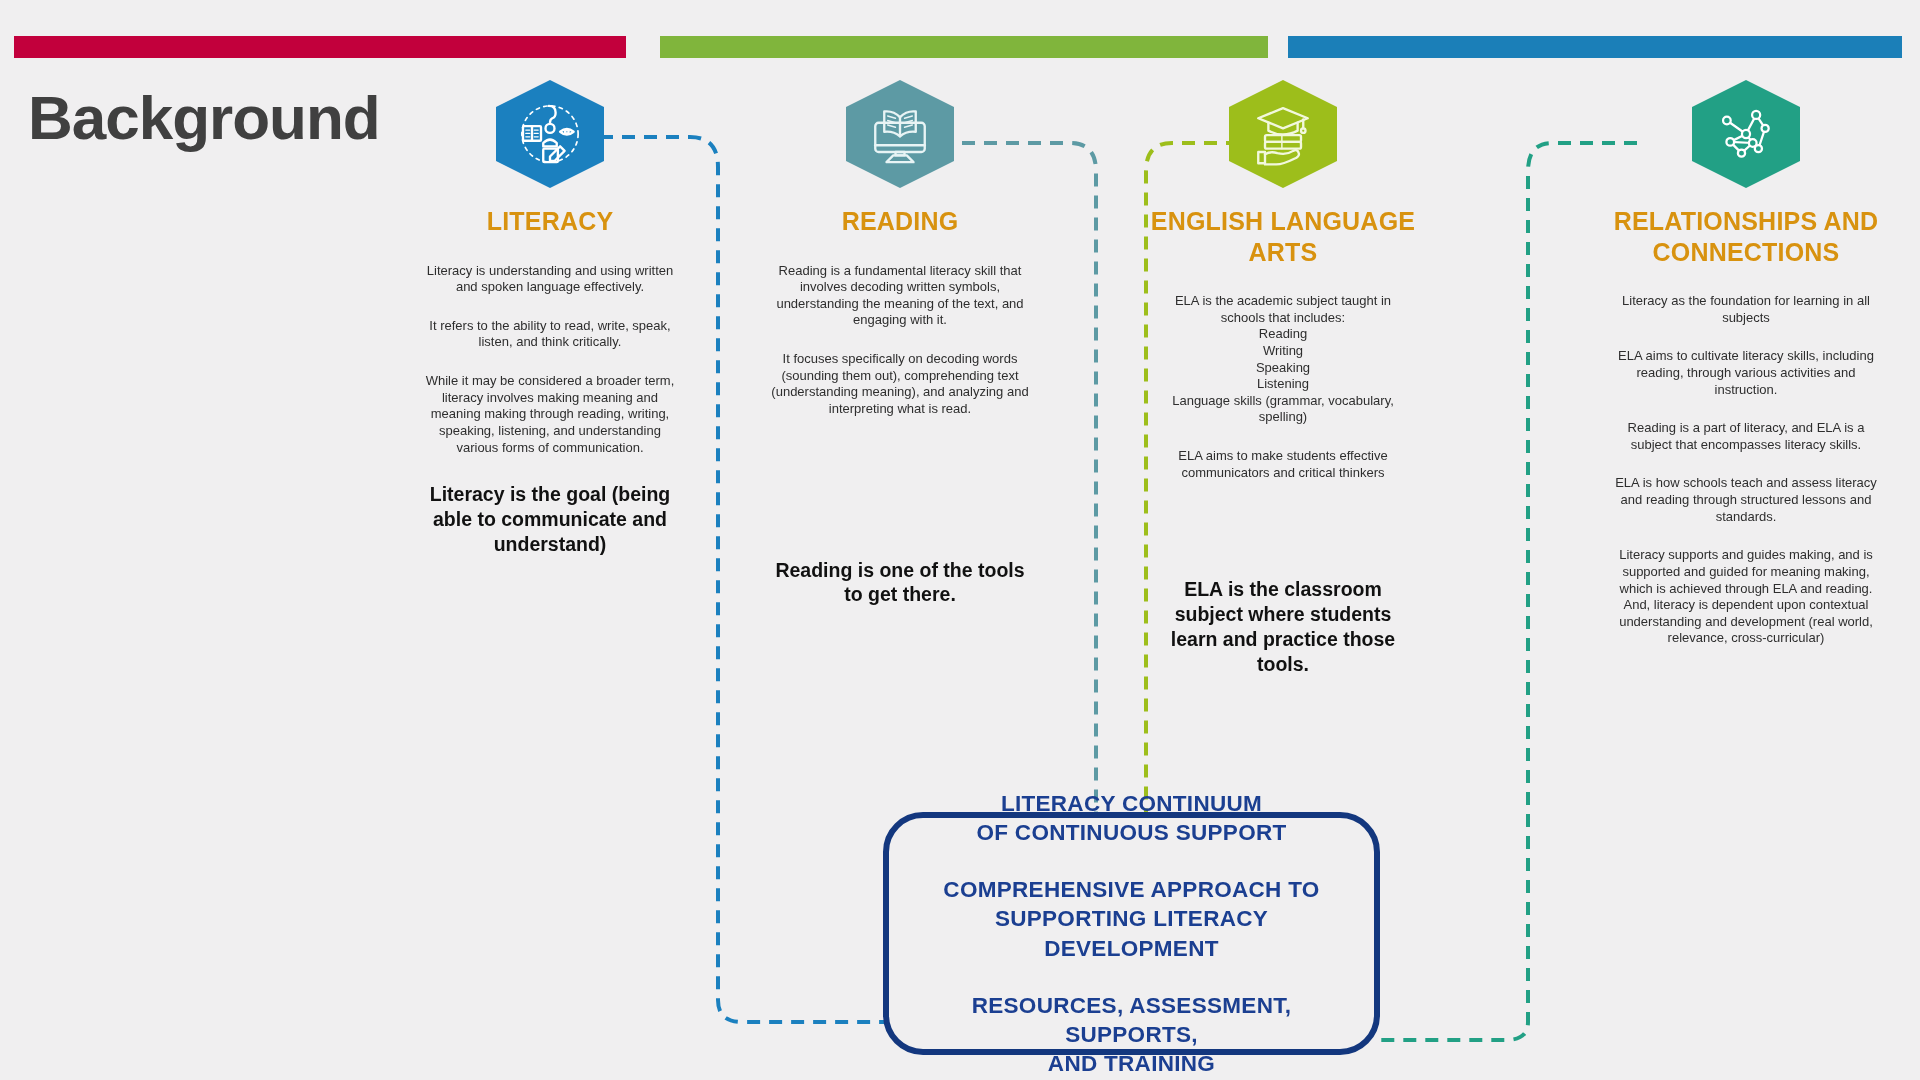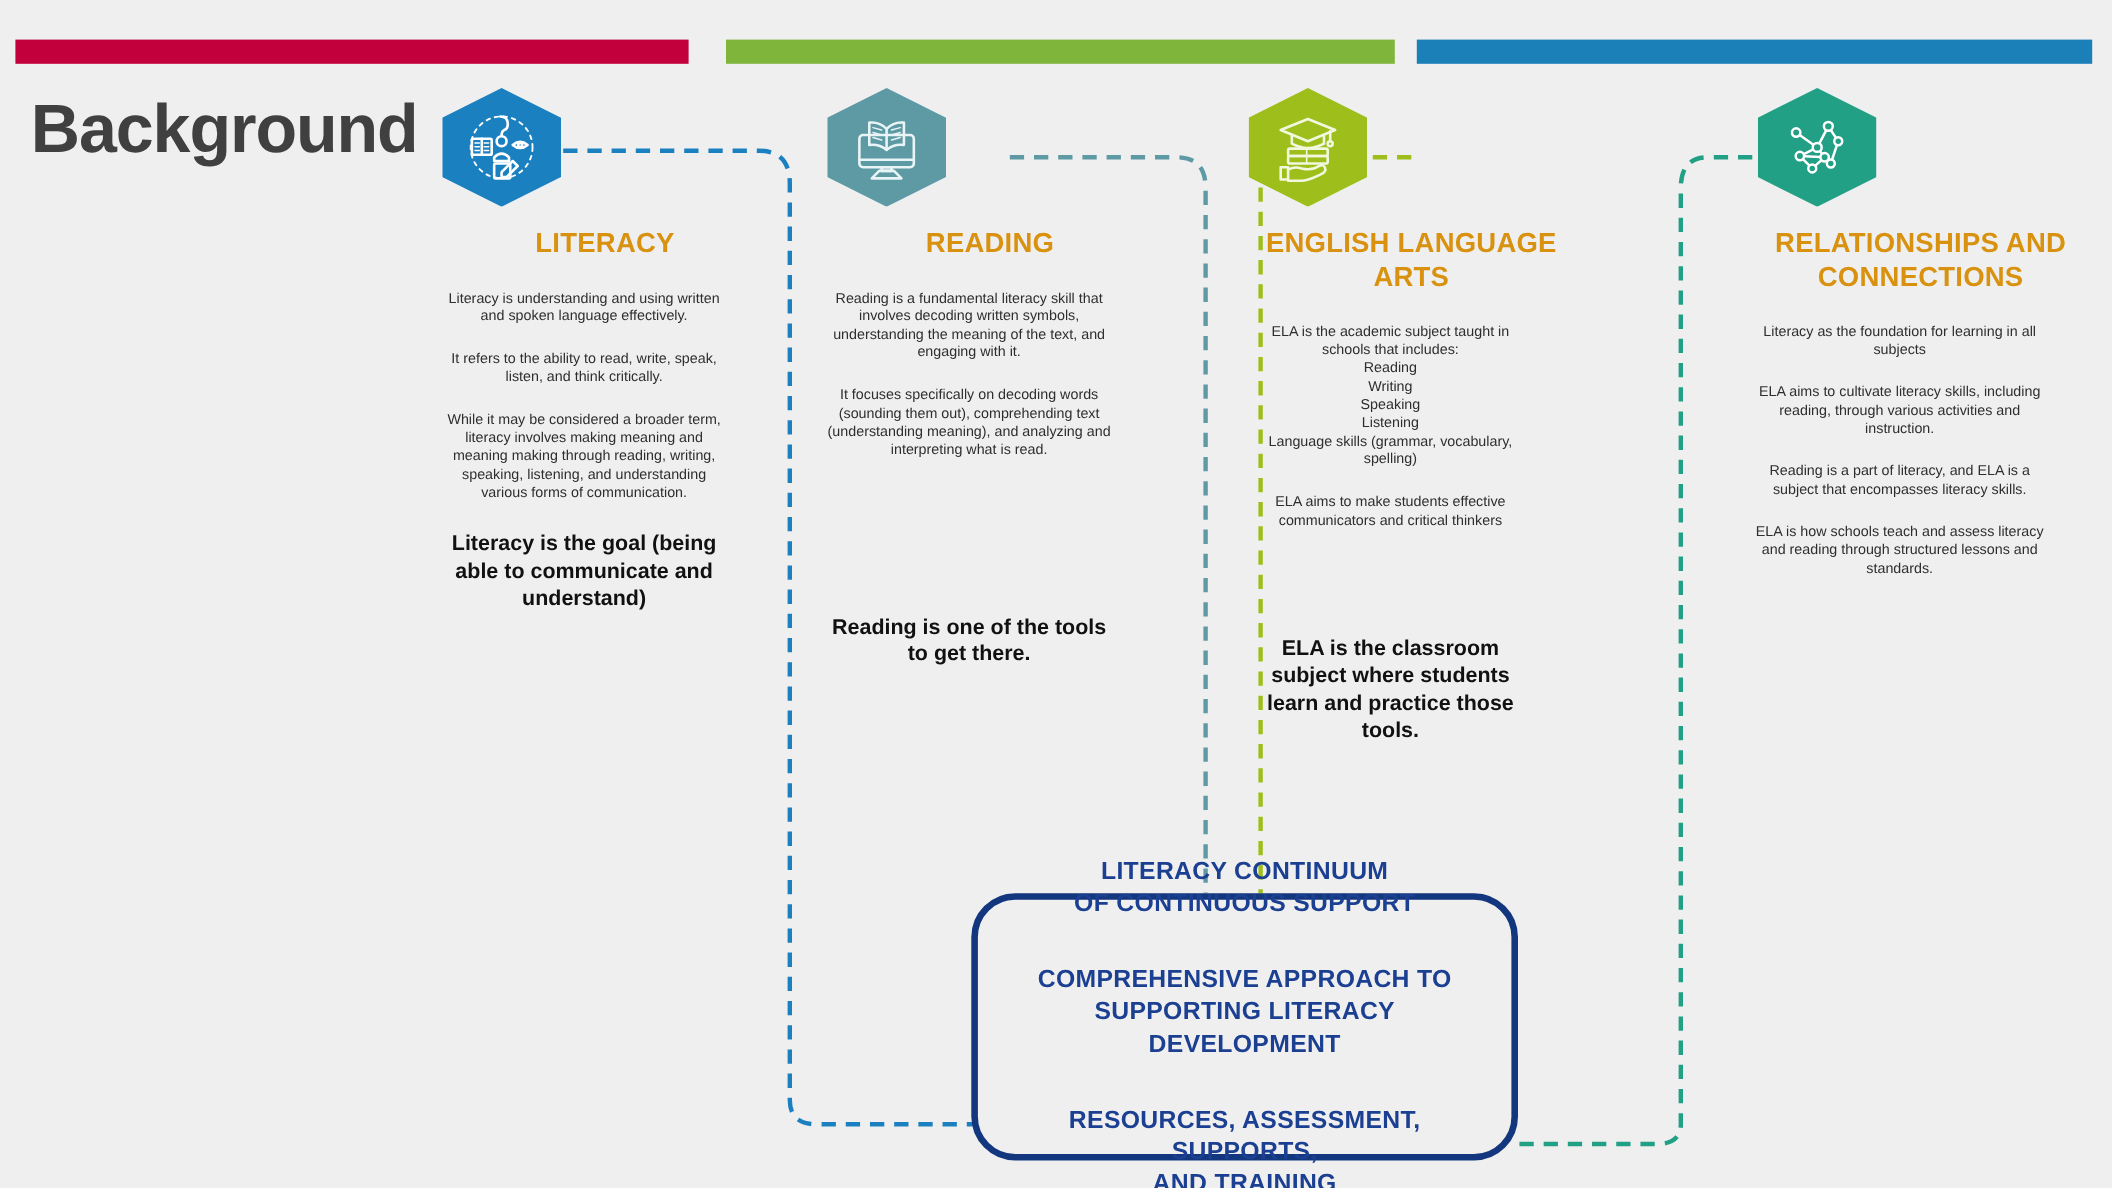--- a/index.html
+++ b/index.html
@@ -39,20 +39,21 @@
     letter-spacing: -1px;
   }
 
   
   .col {
     position: absolute;
     top: 78px;
     width: 300px;
     display: flex;
     flex-direction: column;
+    align-items: center;
   }
   .col-1 { left: 400px; }
   .col-2 { left: 750px; }
   .col-3 { left: 1133px; }
   .col-4 { left: 1596px; }
 
   
   .hex-wrap {
     width: 112px;
     height: 112px;
@@ -121,21 +122,21 @@
     border-radius: 40px;
     background: #f0eff0;
     box-sizing: border-box;
     display: flex;
     flex-direction: column;
     align-items: center;
     justify-content: center;
     padding: 8px 18px;
   }
   .callout p {
-    margin: 16px;
+    margin: 4px;
     color: #1b3f91;
     font-weight: bold;
     font-size: 22.5px;
     line-height: 1.3;
     text-align: center;
     letter-spacing: 0.3px;
     white-space: pre-line;
   }
   .callout p + p { margin-top: 24px; }
 </style>
@@ -273,20 +274,21 @@
           <circle cx="28" cy="49" r="3.2" fill="#22a085"></circle>
         </svg>
       </div>
     </div>
     <div class="col-heading">RELATIONSHIPS AND CONNECTIONS</div>
     <div class="col-body">
       <p>Literacy as the foundation for learning in all subjects</p>
       <p>ELA aims to cultivate literacy skills, including reading, through various activities and instruction.</p>
       <p>Reading is a part of literacy, and ELA is a subject that encompasses literacy skills.</p>
       <p>ELA is how schools teach and assess literacy and reading through structured lessons and standards.</p>
+      <p>Literacy supports and guides making, and is supported and guided for meaning making, which is achieved through ELA and reading. And, literacy is dependent upon contextual understanding and development (real world, relevance, cross-curricular)</p>
     </div>
   </div>
 
   <div class="callout">
     <p>LITERACY CONTINUUM
 OF CONTINUOUS SUPPORT</p>
     <p>COMPREHENSIVE APPROACH TO
 SUPPORTING LITERACY DEVELOPMENT</p>
     <p>RESOURCES, ASSESSMENT, SUPPORTS,
 AND TRAINING</p>

